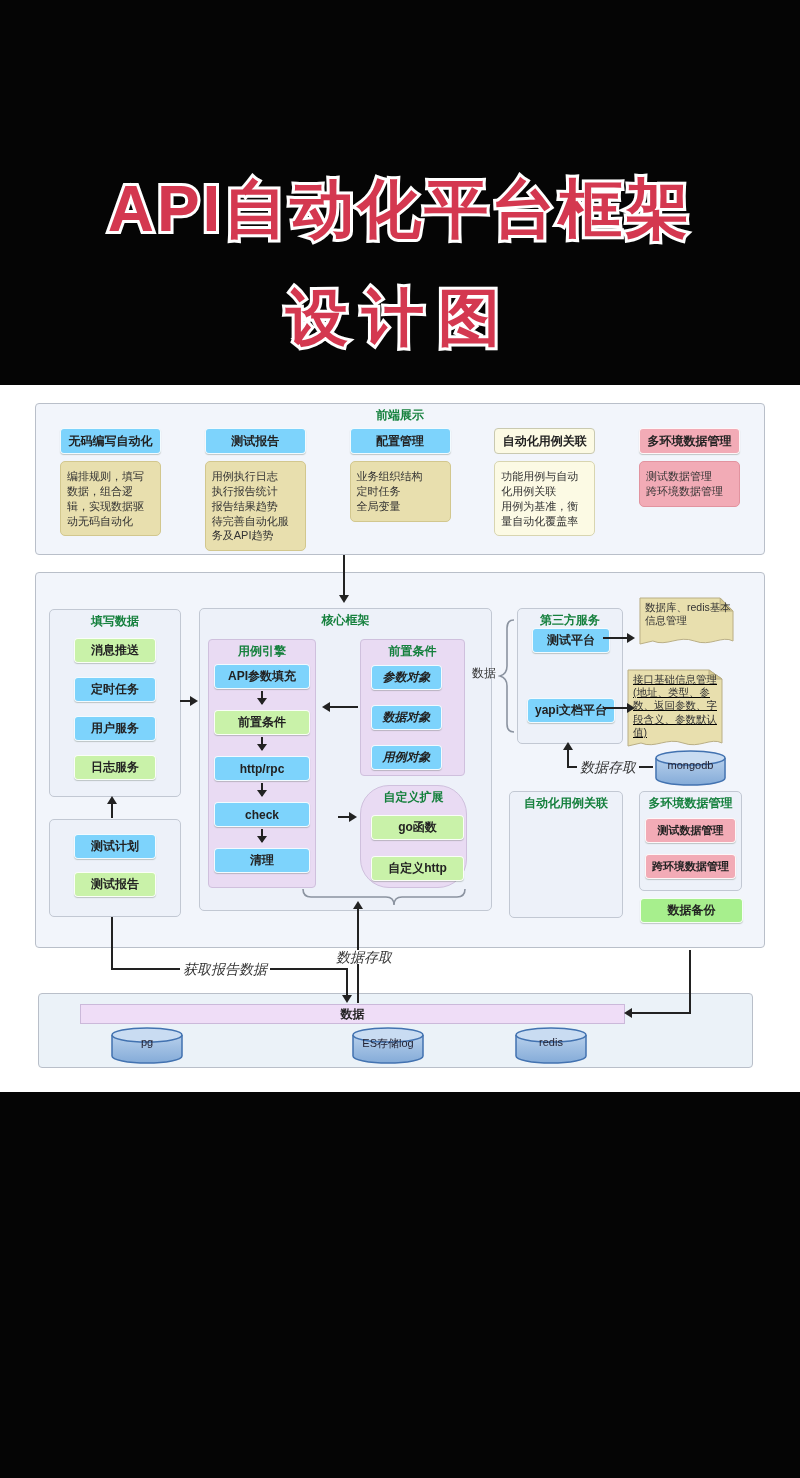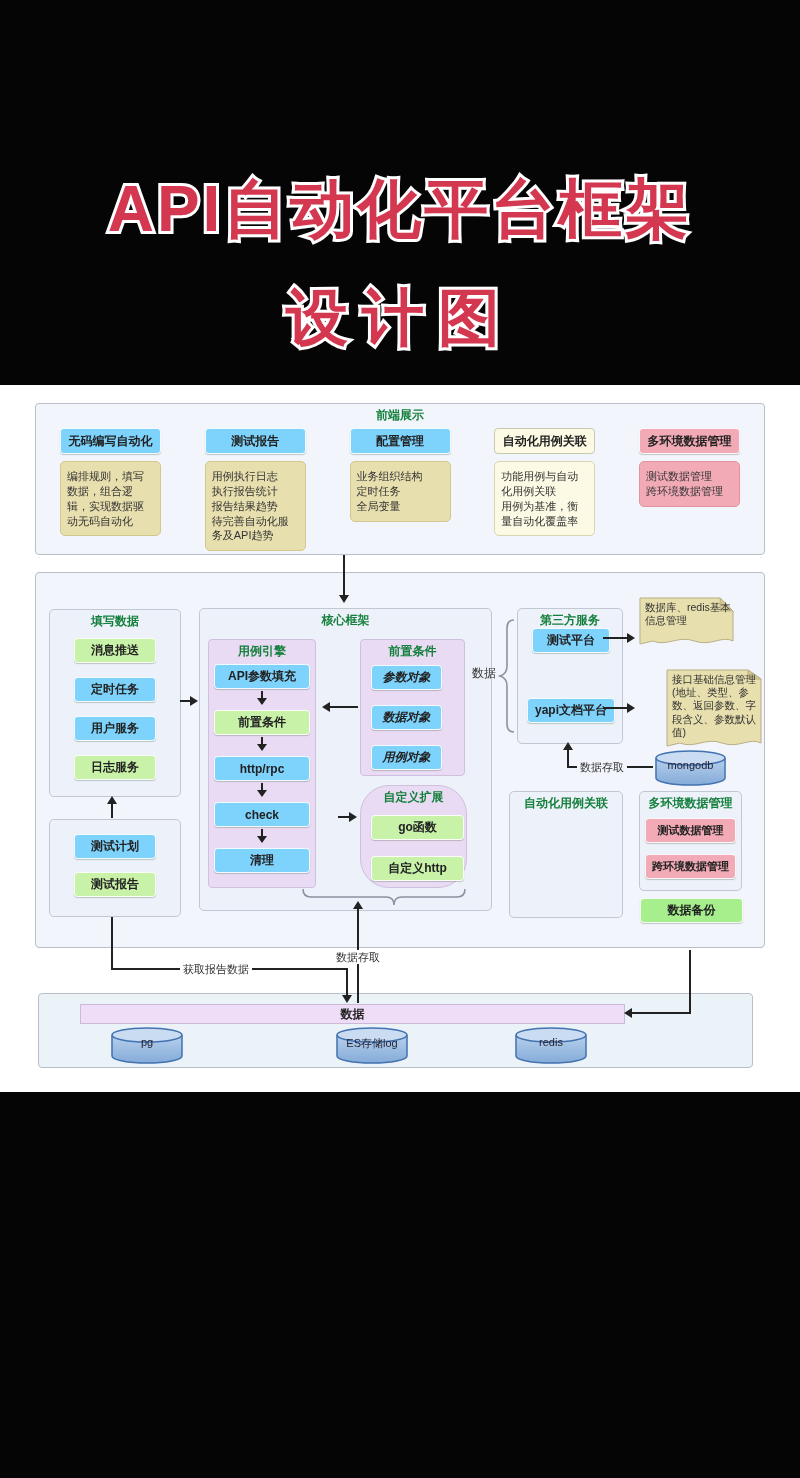--- a/index.html
+++ b/index.html
@@ -69,45 +69,45 @@
   #relationbox .stack { display:flex; flex-direction:column; gap:13px; padding:8px 15px 0 15px; }
   #multienvbox { left:603px; top:218px; width:103px; height:100px; }
   #multienvbox .stack { display:flex; flex-direction:column; gap:11px; padding:6px 5px 0 5px; }
   #multienvbox .btn { font-size:11px; }
   #backupbtn { position:absolute; left:604px; top:325px; width:103px; }
 
   .doc { position:absolute; }
   .doc svg { position:absolute; left:0; top:0; width:100%; height:100%; }
   .doc .doctext { position:relative; font-size:10.5px; line-height:1.26; color:#333; padding:6px 5px 0 8px; }
   #doc1 { left:601px; top:22px; width:99px; height:54px; }
-  #doc2 { left:628px; top:94px; width:100px; height:86px; }
+  #doc2 { left:589px; top:94px; width:100px; height:86px;text-decoration:underline; }
 
   .cyl { position:absolute; }
   .cyl svg { position:absolute; left:0; top:0; width:100%; height:100%; }
   .cyl .cyl-label { position:absolute; left:0; top:9px; width:100%; text-align:center;
     font-size:11px; color:#223; }
   #mongo { left:618px; top:177px; width:73px; height:36px; }
 
   
   #datastore { left:38px; top:993px; width:715px; height:75px; background:#ebf2f8; }
   #databar { position:absolute; left:41px; top:10px; width:545px; height:20px; background:#efddf7;
     border:1px solid #cbb9da; display:flex; align-items:center; justify-content:center;
     font-size:12px; font-weight:bold; color:#222; }
   #cyl-pg    { left:71px;  top:33px; width:74px; height:37px; }
-  #cyl-es    { left:296px; top:33px; width:74px; height:37px; }
+  #cyl-es    { left:312px; top:33px; width:74px; height:37px; }
   #cyl-redis { left:475px; top:33px; width:74px; height:37px; }
 
   
   .line { position:absolute; background:#222; z-index:6; }
   .ah { position:absolute; width:0; height:0; z-index:7; }
   .ah-down  { border-left:5px solid transparent; border-right:5px solid transparent; border-top:8px solid #222; }
   .ah-up    { border-left:5px solid transparent; border-right:5px solid transparent; border-bottom:8px solid #222; }
   .ah-right { border-top:5px solid transparent; border-bottom:5px solid transparent; border-left:8px solid #222; }
   .ah-left  { border-top:5px solid transparent; border-bottom:5px solid transparent; border-right:8px solid #222; }
-  .edge-label { position:absolute; font-size:11px; color:#333; z-index:8; padding:0 3px; line-height:14px; }
+  .edge-label { position:absolute; font-size:14px; color:#333; z-index:8; padding:0 3px; line-height:14px;font-style:italic; }
   .brace { position:absolute; z-index:5; }
   .small-data-label { position:absolute; font-size:12px; color:#333; z-index:8; }
 </style>
 </head>
 <body>
 
 <svg width="0" height="0" style="position:absolute">
   <defs>
     <linearGradient id="cylg" x1="0" y1="0" x2="0" y2="1">
       <stop offset="0" stop-color="#b7d0ec"></stop>

